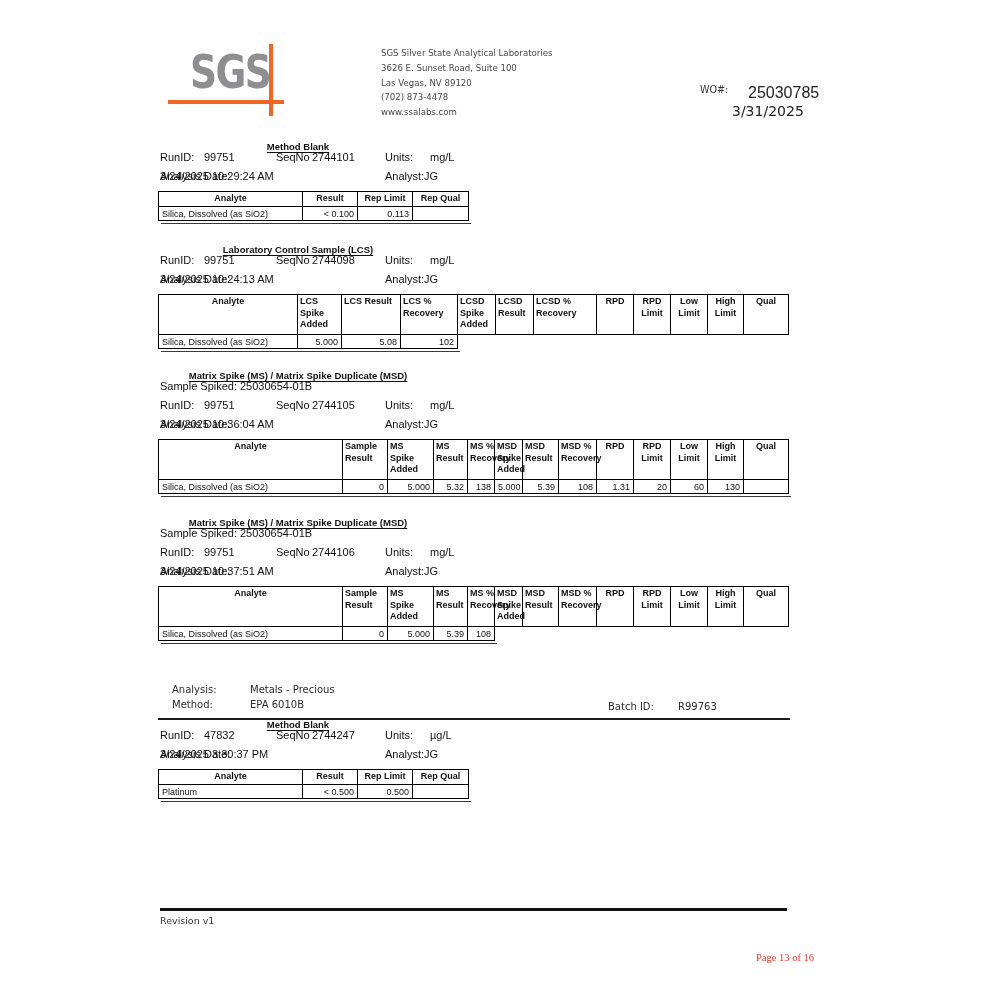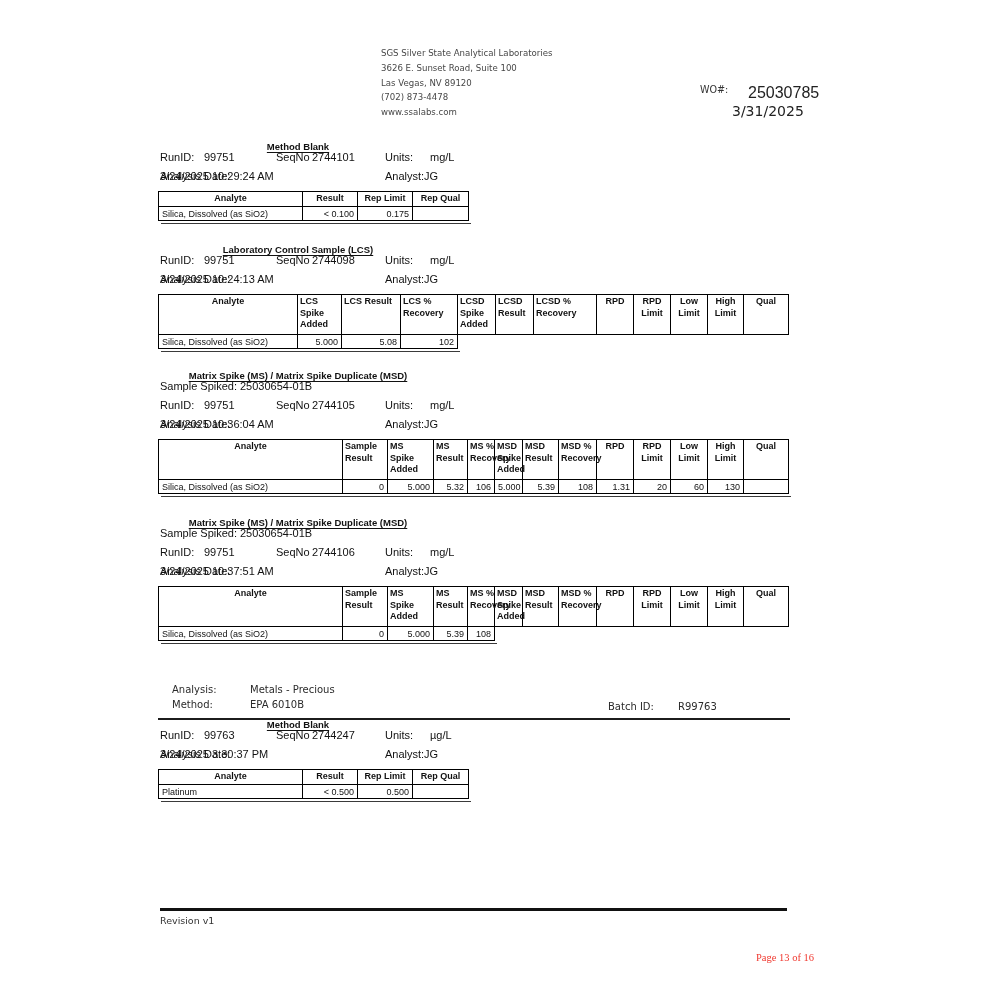--- a/index.html
+++ b/index.html
@@ -49,20 +49,25 @@
   .footer-revision{position:absolute;left:160px;top:915px;font-family:"DejaVu Sans",sans-serif;
                    font-size:9.5px;color:#333;}
   .footer-page{position:absolute;left:756px;top:952px;font-family:Liberation Serif, serif;
                font-size:10.5px;color:var(--page-red,#f0382f);}
 </style>
 </head>
 <body>
 
 <div id="report-page">
 
+  <div class="logo">
+    <div class="logo-hline"></div>
+    <div class="logo-vline"></div>
+    <div class="logo-text">SGS</div>
+  </div>
 
   <div class="addr">
     <div>SGS Silver State Analytical Laboratories</div>
     <div>3626 E. Sunset Road, Suite 100</div>
     <div>Las Vegas, NV 89120</div>
     <div>(702) 873-4478</div>
     <div>www.ssalabs.com</div>
   </div>
 
   <div class="wo-label">WO#:</div>
@@ -97,21 +102,21 @@
               <th class="th-mid" style="text-align: center; vertical-align: middle;">Analyte</th>
               <th class="th-mid" style="text-align: center; vertical-align: middle;">Result</th>
               <th class="th-mid" style="text-align: center; vertical-align: middle;">Rep Limit</th>
               <th class="th-mid" style="text-align: center; vertical-align: middle;">Rep Qual</th>
             </tr>
           </thead>
           <tbody>
             <tr>
               <td class="b txt">Silica, Dissolved (as SiO2)</td>
               <td class="b num">&lt; 0.100</td>
-              <td class="b num">0.175</td>
+              <td class="b num">0.113</td>
               <td class="b num"></td>
             </tr>
           </tbody>
         </table>
         <div class="tbl-shadow" style="left: 3px; top: 87px; width: 310px;"></div>
       </div>
       <div class="qc-section" style="top: 239px;">
         <div class="sec-title-wrap"><span class="sec-title">Laboratory Control Sample (LCS)</span></div>
         <div class="meta-line" style="top: 15px;">
           <span style="left: 2px;">RunID:</span>
@@ -249,21 +254,21 @@
 Limit</th>
               <th class="th-top" style="text-align: center;">Qual</th>
             </tr>
           </thead>
           <tbody>
             <tr>
               <td class="b txt">Silica, Dissolved (as SiO2)</td>
               <td class="b num">0</td>
               <td class="b num">5.000</td>
               <td class="b num">5.32</td>
-              <td class="b num">106</td>
+              <td class="b num">138</td>
               <td class="b num">5.000</td>
               <td class="b num">5.39</td>
               <td class="b num">108</td>
               <td class="b num">1.31</td>
               <td class="b num">20</td>
               <td class="b num">60</td>
               <td class="b num">130</td>
               <td class="b num"></td>
             </tr>
           </tbody>
@@ -351,21 +356,21 @@
               <td class="num"></td>
             </tr>
           </tbody>
         </table>
         <div class="tbl-shadow" style="left: 3px; top: 131px; width: 336px;"></div>
       </div>
       <div class="qc-section" style="top: 714px;">
         <div class="sec-title-wrap"><span class="sec-title">Method Blank</span></div>
         <div class="meta-line" style="top: 15px;">
           <span style="left: 2px;">RunID:</span>
-          <span style="left: 46px;">99763</span>
+          <span style="left: 46px;">47832</span>
           <span style="left: 118px;">SeqNo</span>
           <span style="left: 154px;">2744247</span>
           <span style="left: 227px;">Units:</span>
           <span style="left: 272px;">µg/L</span>
         </div>
         <div class="meta-line" style="top: 34px;">
           <span style="left: 2px;"><span>Analysis Date:</span><span>3/24/2025 3:30:37 PM</span></span>
           <span style="left: 227px;">Analyst:</span>
           <span style="left: 266px;">JG</span>
         </div>

